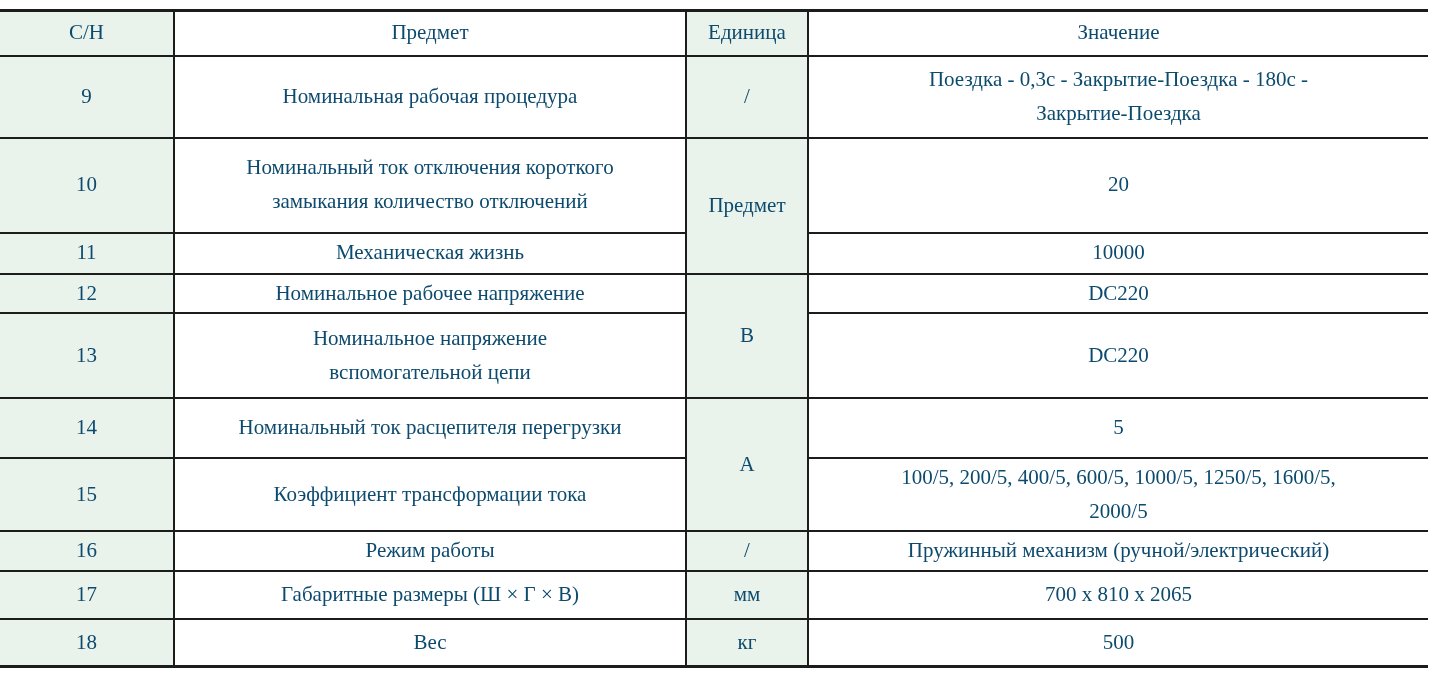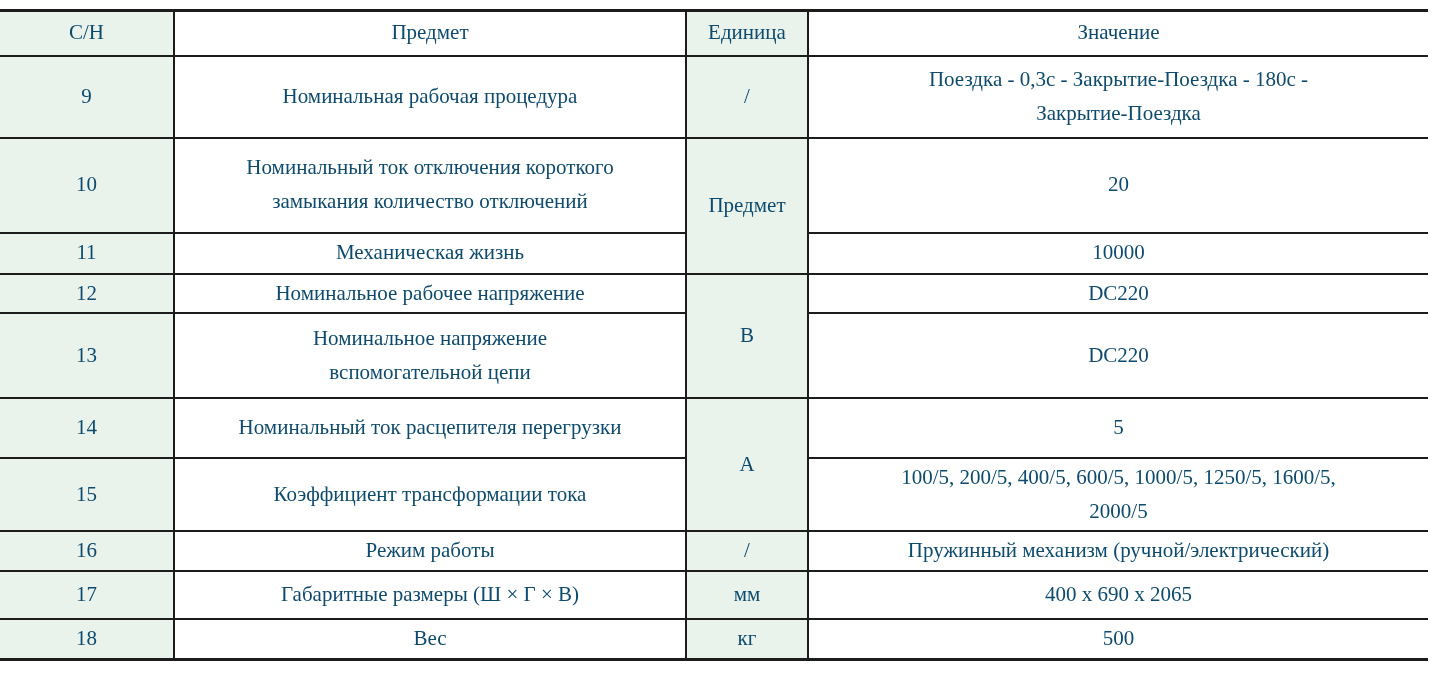--- a/index.html
+++ b/index.html
@@ -116,24 +116,24 @@
         <td class="tint">16</td>
         <td class="plain">Режим работы</td>
         <td class="tint">/</td>
         <td class="plain">Пружинный механизм (ручной/электрический)</td>
       </tr>
 
       <tr style="height:48px">
         <td class="tint">17</td>
         <td class="plain">Габаритные размеры (Ш × Г × В)</td>
         <td class="tint">мм</td>
-        <td class="plain">400 x 690 x 2065</td>
+        <td class="plain">700 x 810 x 2065</td>
       </tr>
 
-      <tr style="height:41px">
+      <tr style="height:48px">
         <td class="tint">18</td>
         <td class="plain">Вес</td>
         <td class="tint">кг</td>
         <td class="plain">500</td>
       </tr>
     </tbody>
   </table>
 </div>
 
 </body></html>

